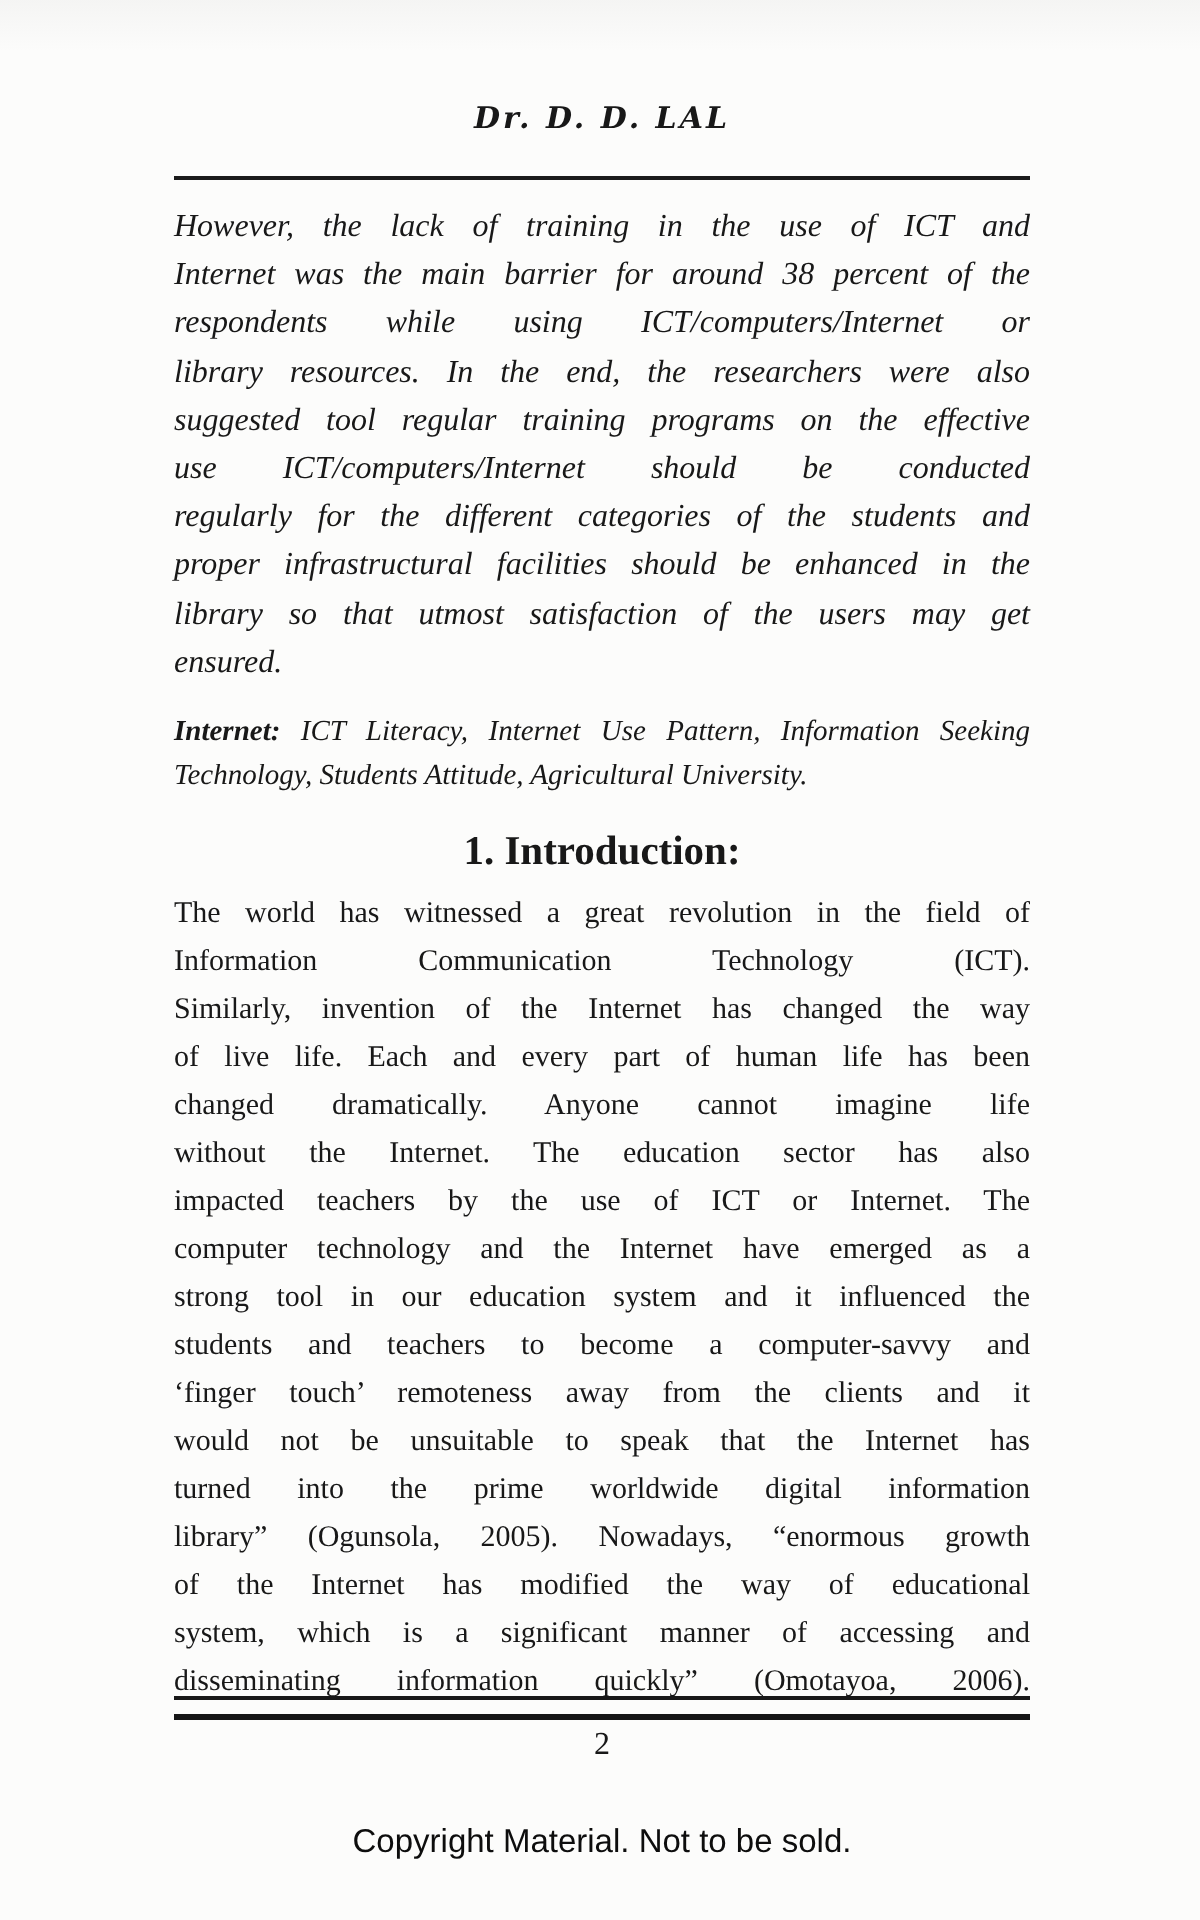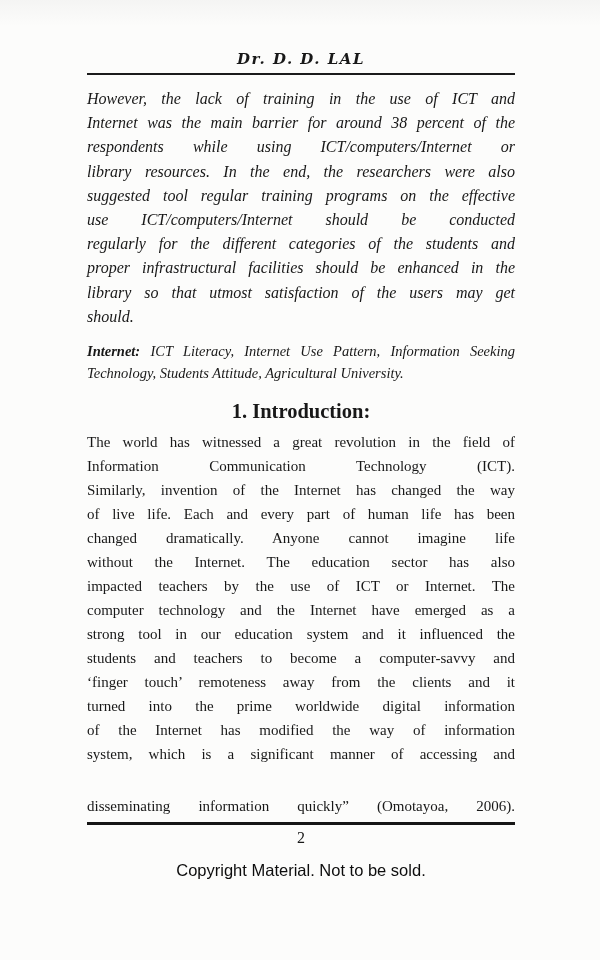--- a/index.html
+++ b/index.html
@@ -22,21 +22,21 @@
     width: 428px;
   }
   .running-head {
     margin-top: 50px;
     text-align: center;
     font-family: "DejaVu Serif", serif;
     font-style: italic;
     font-weight: bold;
     font-size: 15px;
     letter-spacing: 1.5px;
-    padding-bottom: 5px;
+    padding-bottom: 20px;
     border-bottom: 2.5px solid #1b1b1b;
   }
   .abstract {
     margin-top: 12px;
     font-style: italic;
     font-size: 16px;
     line-height: 24.2px;
   }
   .jline {
     text-align: justify;
@@ -59,37 +59,37 @@
     font-size: 20.5px;
     line-height: 28px;
     text-align: center;
   }
   .bodytext {
     margin-top: 5px;
     font-size: 15px;
     line-height: 24px;
   }
   .underlined {
+    text-decoration: underline;
     text-decoration-thickness: 1.5px;
     text-underline-offset: 3px;
-    margin-top: 28px;
   }
   .closing-rule {
     height: 3px;
     background: #161616;
     margin-top: 4px;
   }
   .page-number {
     margin-top: 2px;
     text-align: center;
     font-size: 16px;
     line-height: 22px;
   }
   .copyright-footer {
-    margin-top: 12px;
+    margin-top: 28px;
     text-align: center;
     font-family: "Liberation Sans", sans-serif;
     font-size: 16.5px;
     color: #0d0d0d;
   }
 </style>
 </head>
 <body>
 
 <div class="page">
@@ -102,21 +102,21 @@
           <div class="jline">However, the lack of training in the use of ICT and</div>
           <div class="jline">Internet was the main barrier for around 38 percent of the</div>
           <div class="jline">respondents while using ICT/computers/Internet or</div>
           <div class="jline">library resources. In the end, the researchers were also</div>
           <div class="jline">suggested tool regular training programs on the effective</div>
           <div class="jline">use ICT/computers/Internet should be conducted</div>
           <div class="jline">regularly for the different categories of the students and</div>
           <div class="jline">proper infrastructural facilities should be enhanced in the</div>
           <div class="jline">library so that utmost satisfaction of the users may get</div>
         </div>
-      <div class="plainline">should.</div>
+      <div class="plainline">ensured.</div>
     </div>
 
     <div class="keywords">
       <span class="kw-line jline"><b class="kw-label">Internet:</b> <span>ICT Literacy, Internet Use Pattern, Information Seeking</span></span>
       <span class="kw-line plainline">Technology, Students Attitude, Agricultural University.</span>
     </div>
 
     <div class="section-heading">1. Introduction:</div>
 
     <div class="bodytext">
@@ -125,22 +125,24 @@
           <div class="jline">Information Communication Technology (ICT).</div>
           <div class="jline">Similarly, invention of the Internet has changed the way</div>
           <div class="jline">of live life. Each and every part of human life has been</div>
           <div class="jline">changed dramatically. Anyone cannot imagine life</div>
           <div class="jline">without the Internet. The education sector has also</div>
           <div class="jline">impacted teachers by the use of ICT or Internet. The</div>
           <div class="jline">computer technology and the Internet have emerged as a</div>
           <div class="jline">strong tool in our education system and it influenced the</div>
           <div class="jline">students and teachers to become a computer-savvy and</div>
           <div class="jline">‘finger touch’ remoteness away from the clients and it</div>
+          <div class="jline">would not be unsuitable to speak that the Internet has</div>
           <div class="jline">turned into the prime worldwide digital information</div>
-          <div class="jline">of the Internet has modified the way of information</div>
+          <div class="jline">library” (Ogunsola, 2005). Nowadays, “enormous growth</div>
+          <div class="jline">of the Internet has modified the way of educational</div>
           <div class="jline">system, which is a significant manner of accessing and</div>
         </div>
       <div class="jline underlined">disseminating information quickly” (Omotayoa, 2006).</div>
     </div>
 
     <div class="closing-rule"></div>
 
     <div class="page-number">2</div>
 
     <div class="copyright-footer">Copyright Material. Not to be sold.</div>

